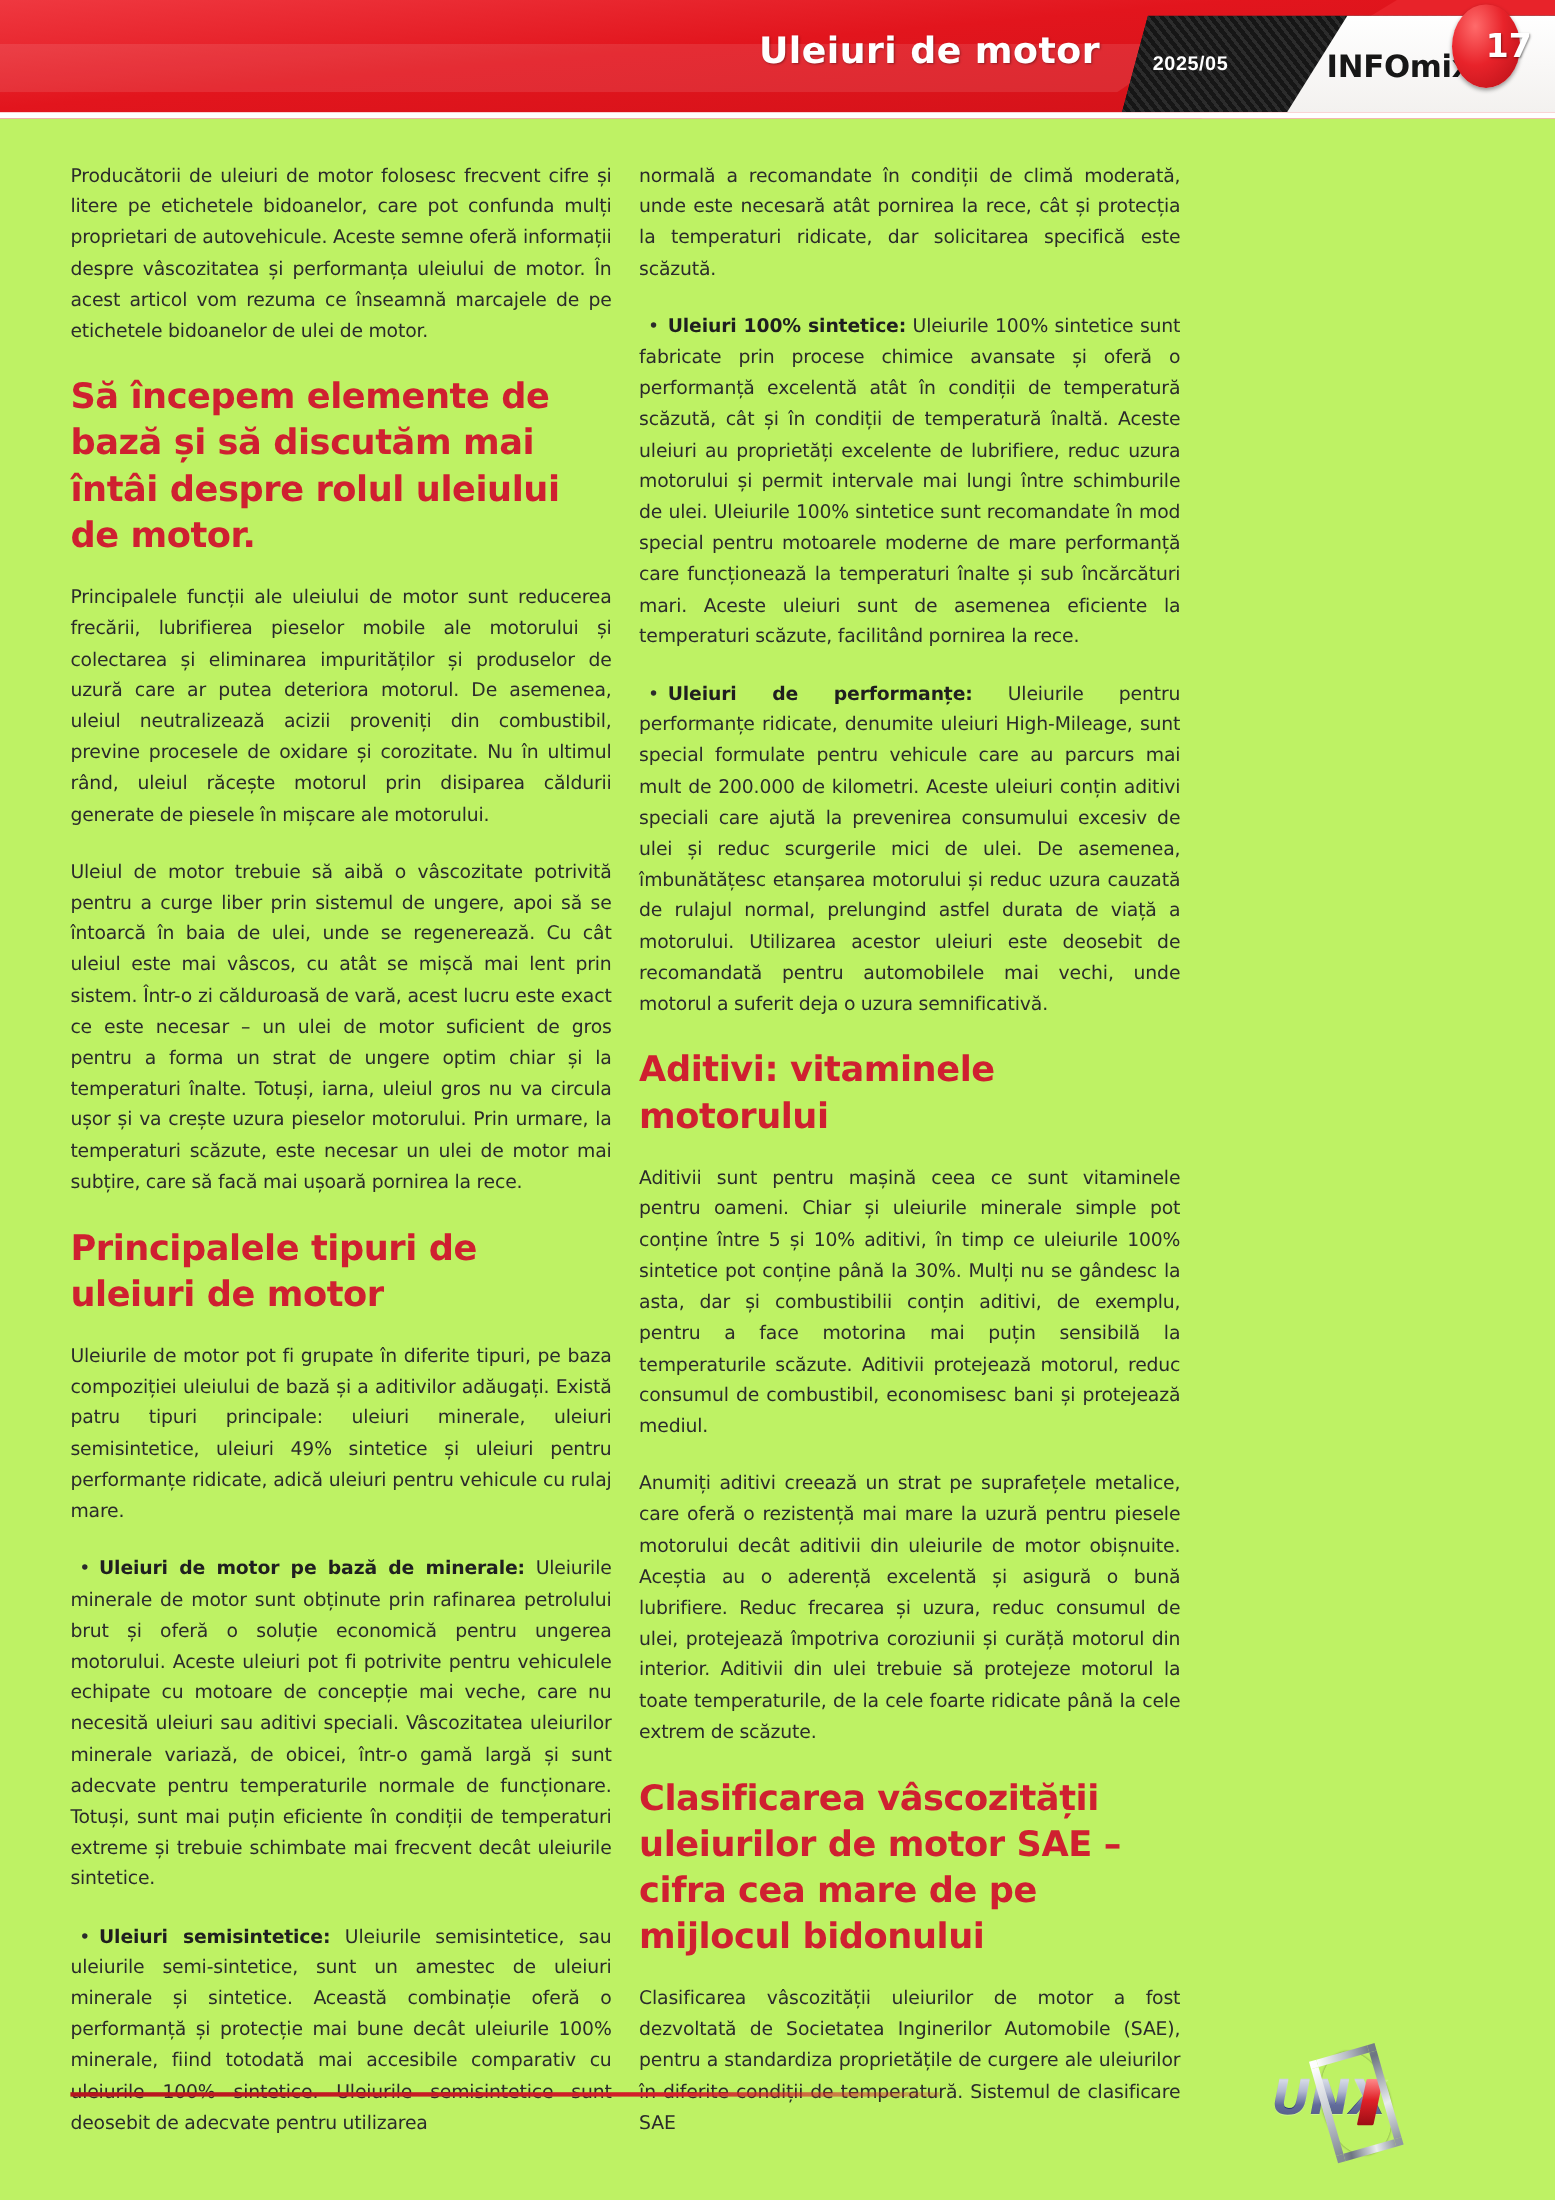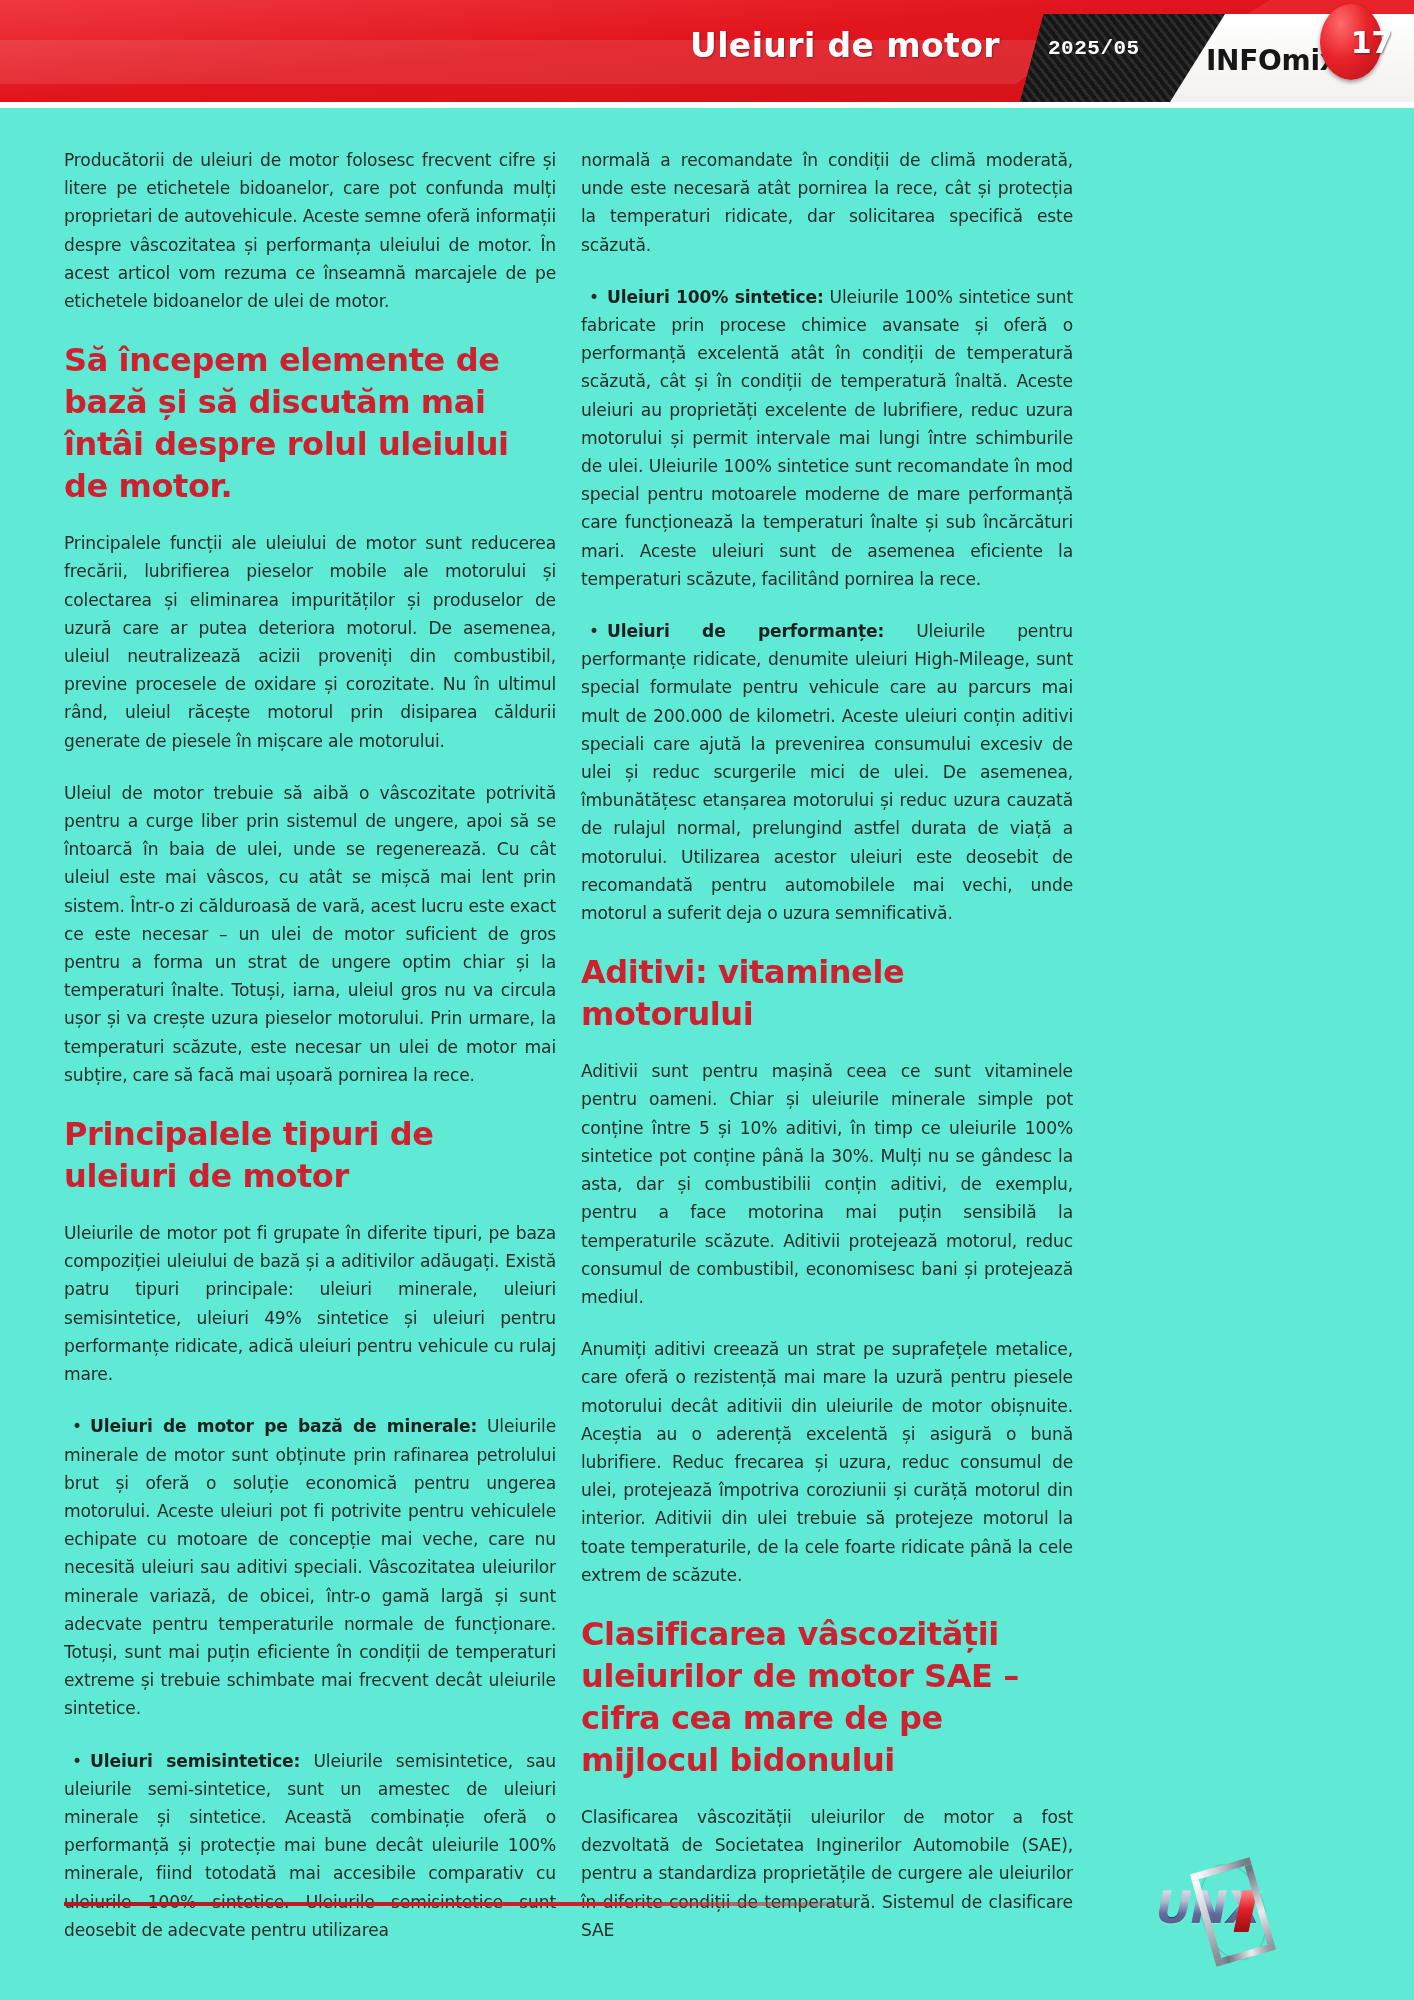--- a/index.html
+++ b/index.html
@@ -9,21 +9,21 @@
     height: 2000px;
     background: #ffffff;
     font-family: "Liberation Sans", sans-serif;
     overflow: hidden;
   }
 
   .page {
     position: relative;
     width: 1414px;
     height: 2000px;
-    background: #5eead4;
+    background: #bef264;
   }
 
   
   .masthead {
     position: relative;
     width: 1414px;
     height: 108px;
     background: #e8232a;
     overflow: hidden;
   }
@@ -84,25 +84,25 @@
   .flag-white {
     position: absolute;
     top: 0; left: 150px;
     width: 250px;
     height: 88px;
     background: linear-gradient(180deg,#ffffff 0%, #f3f1ef 100%);
     clip-path: polygon(22% 0, 100% 0, 100% 100%, 0 100%);
   }
   .flag-date {
     position: absolute;
-    top: 23px; left: 28px;
+    top: 34px; left: 28px;
     color: #ffffff;
-    font-size: 21px;
-    font-weight: bold;
-    font-family: Liberation Mono, monospace;
+    font-size: 18px;
+    font-weight: bold;
+    font-family: Liberation Sans, sans-serif;
     letter-spacing: 0.5px;
   }
   .flag-brand {
     position: absolute;
     top: 30px; left: 186px;
     color: #171717;
     font-size: 28px;
     font-weight: bold;
     font-family: "DejaVu Sans", sans-serif;
     letter-spacing: -0.3px;

